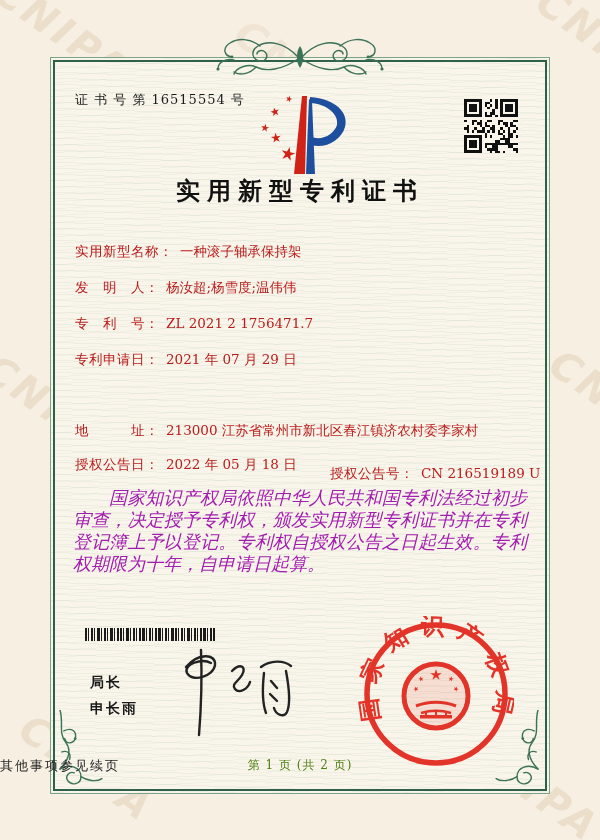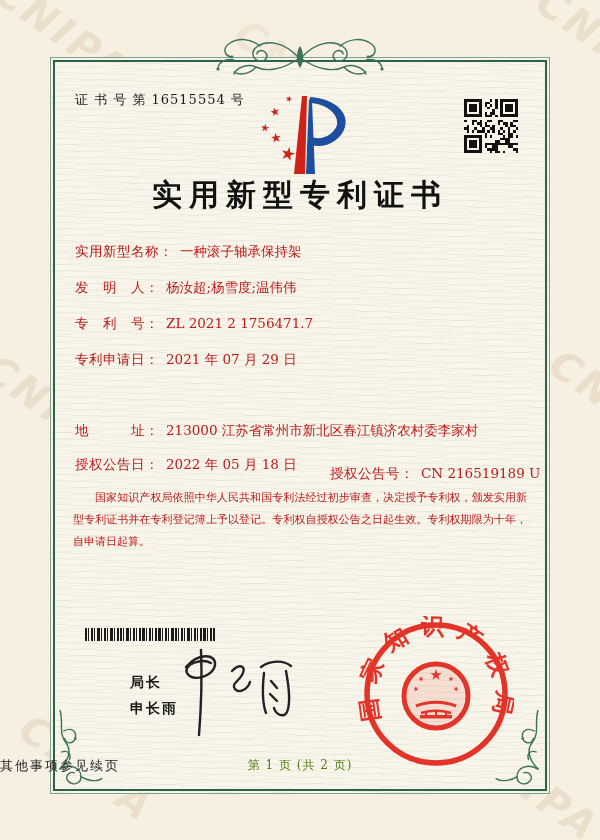--- a/index.html
+++ b/index.html
@@ -11,31 +11,31 @@
   .wm.faint{color:rgba(196,158,117,0.12);}
   .frame{position:absolute;left:50px;top:57px;width:498px;height:735px;
          border:1px solid #7ba389;
          background:
            repeating-linear-gradient(2deg, rgba(122,170,138,0.10) 0 1px, transparent 1px 6px),
            repeating-linear-gradient(-3deg, rgba(122,170,138,0.07) 0 1px, transparent 1px 7px),
            #faf5ea;}
   .frame::before{content:"";position:absolute;inset:2px;border:2px solid #2f6049;pointer-events:none;}
   .abs{position:absolute;}
   .cert-no{left:75px;top:91px;font-size:13px;letter-spacing:1px;color:#1c1c1c;}
-  .title{left:0;top:175px;width:100%;text-align:center;font-size:30px;font-weight:700;
+  .title{left:0;top:175px;width:100%;text-align:center;font-size:24px;font-weight:700;
          letter-spacing:7px;color:#111;}
   .row{left:75px;font-size:13.5px;white-space:nowrap;color:#b91c1c;}
   .row .lbl{letter-spacing:0.5px;}
   .row .val{margin-left:7px;}
   .row2{left:330px;}
-  .body-text{left:73px;top:487px;width:454px;font-size:11px;line-height:22px;
-             text-align:justify;color:#b91c1c;}
+  .body-text{left:73px;top:487px;width:454px;font-size:18px;line-height:22px;
+             text-align:justify;color:#a21caf;font-style:italic;}
   .body-text p{margin:0;text-indent:2em;}
   .sig-label{left:90px;font-size:14px;font-weight:600;
-             font-family:"DejaVu Sans","Liberation Sans",sans-serif;color:#1a1a1a;letter-spacing:2px;margin-left:40px;}
+             font-family:"DejaVu Sans","Liberation Sans",sans-serif;color:#1a1a1a;letter-spacing:2px;}
   .seal-date{left:360px;top:730px;width:152px;text-align:center;font-size:14px;
              font-weight:700;color:#141414;letter-spacing:0.5px;}
   .page-info{left:0;top:757px;width:100%;text-align:center;font-size:12px;color:#4d7c0f;letter-spacing:1px;}
   .continuation{left:0;top:757px;width:100%;text-align:left;font-size:13px;color:#252525;letter-spacing:2px;}
   svg{display:block;}
 </style>
 </head>
 <body>
 
 <div class="page">

